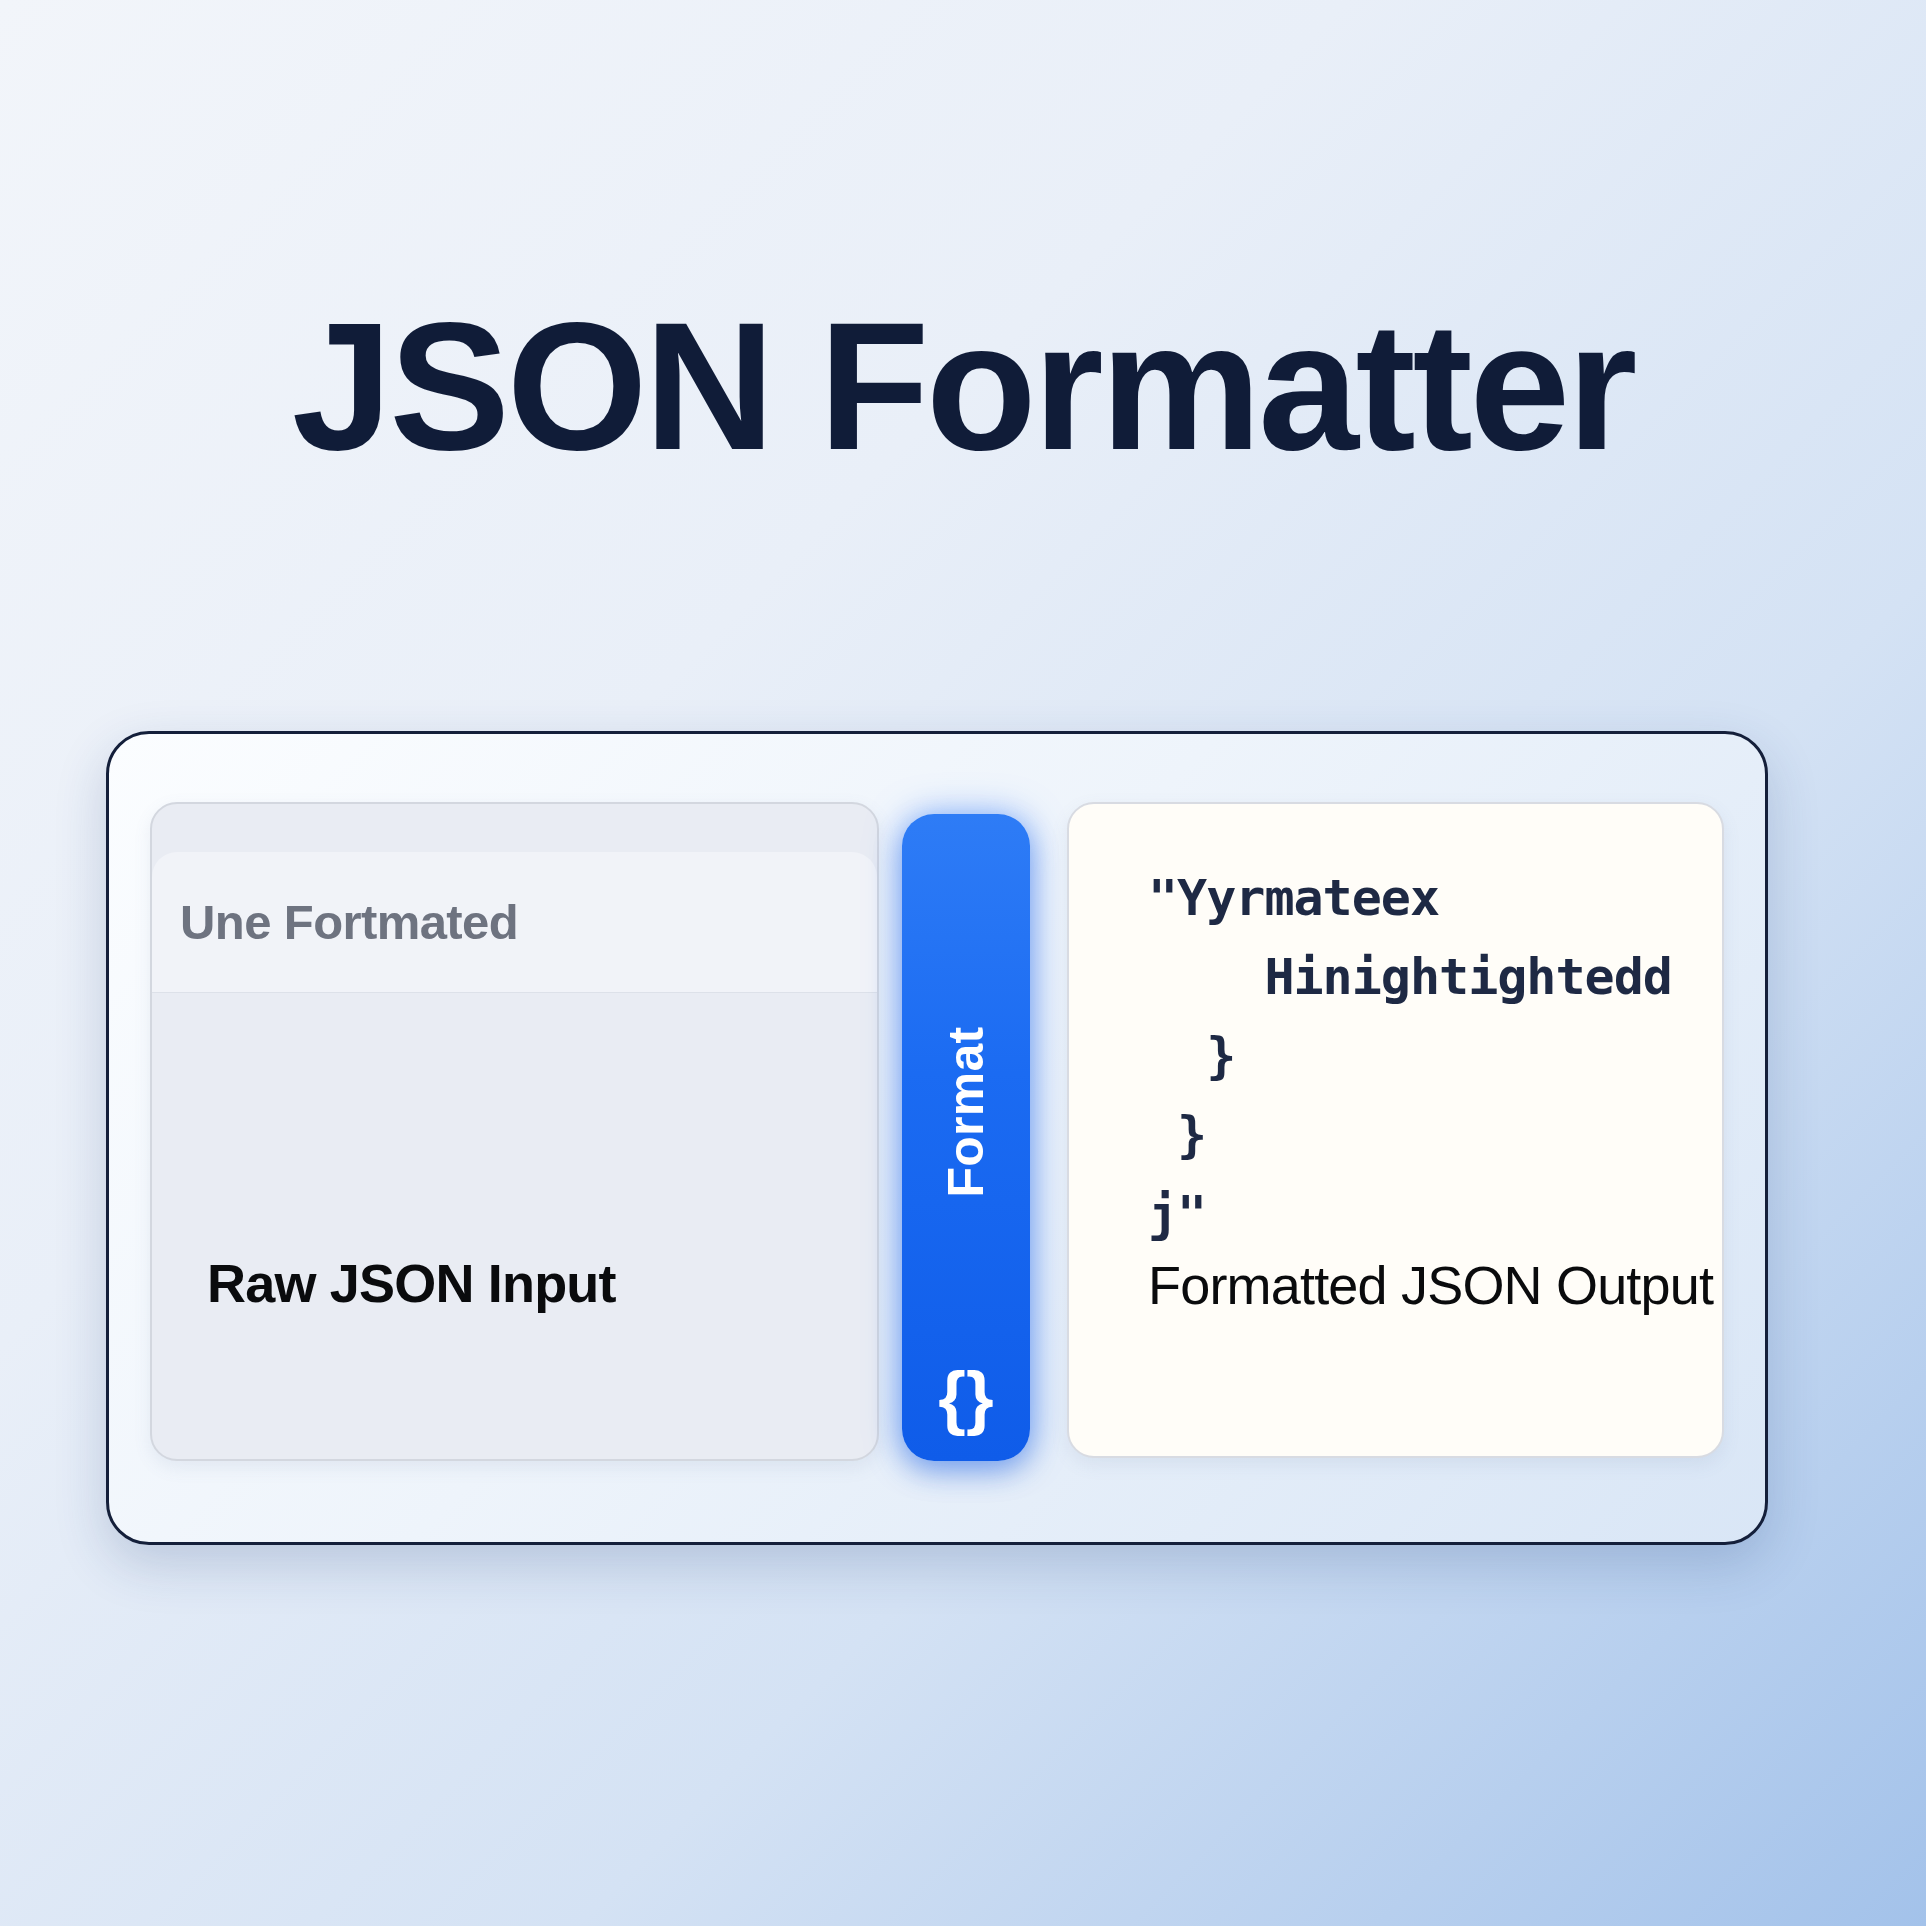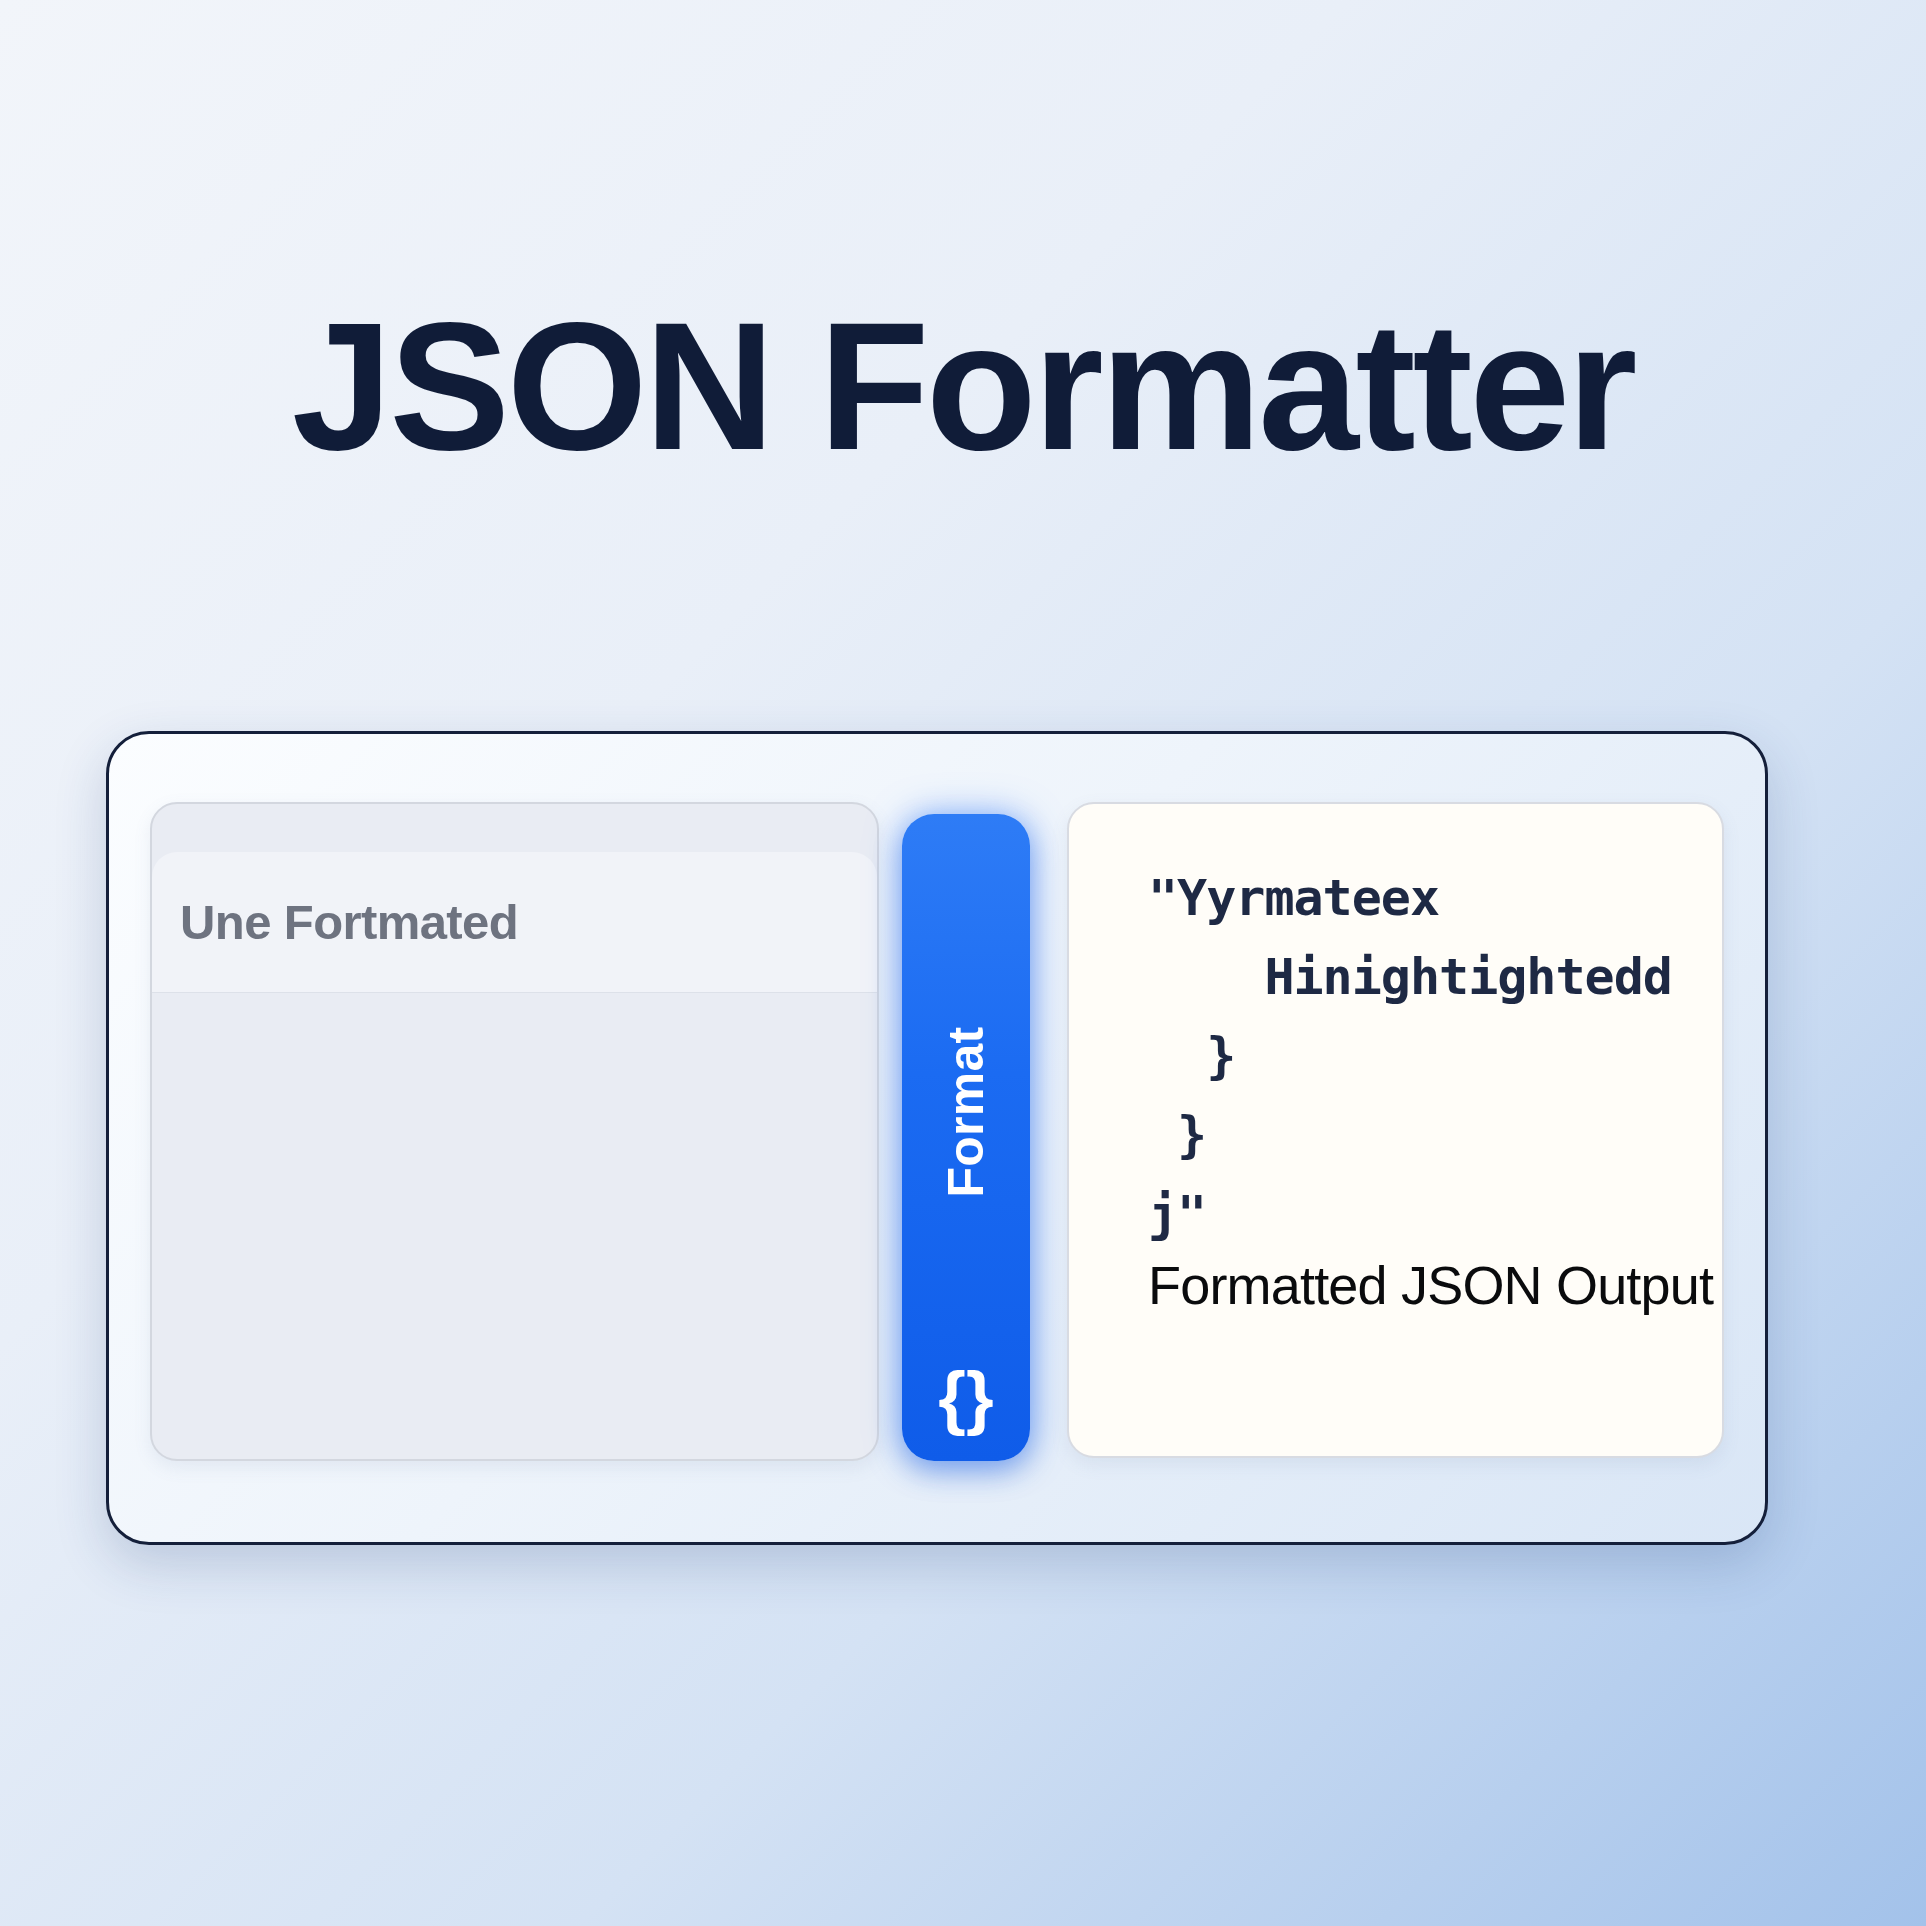--- a/index.html
+++ b/index.html
@@ -167,20 +167,21 @@
 <div class="page">
 
   <div class="title">JSON Formatter</div>
 
   <div class="card"></div>
 
   <div class="panel-input">
     <div class="header">
       <span class="placeholder-text">Une Fortmated</span>
     </div>
+    <div class="input-label">Raw JSON Input</div>
   </div>
 
   <button class="format-btn">
     <span class="format-btn-label">Format</span>
     <span class="braces-icon">{}</span>
   </button>
 
   <div class="panel-output">
     <div class="output-code">"Yyrmateex
     Hinightightedd

